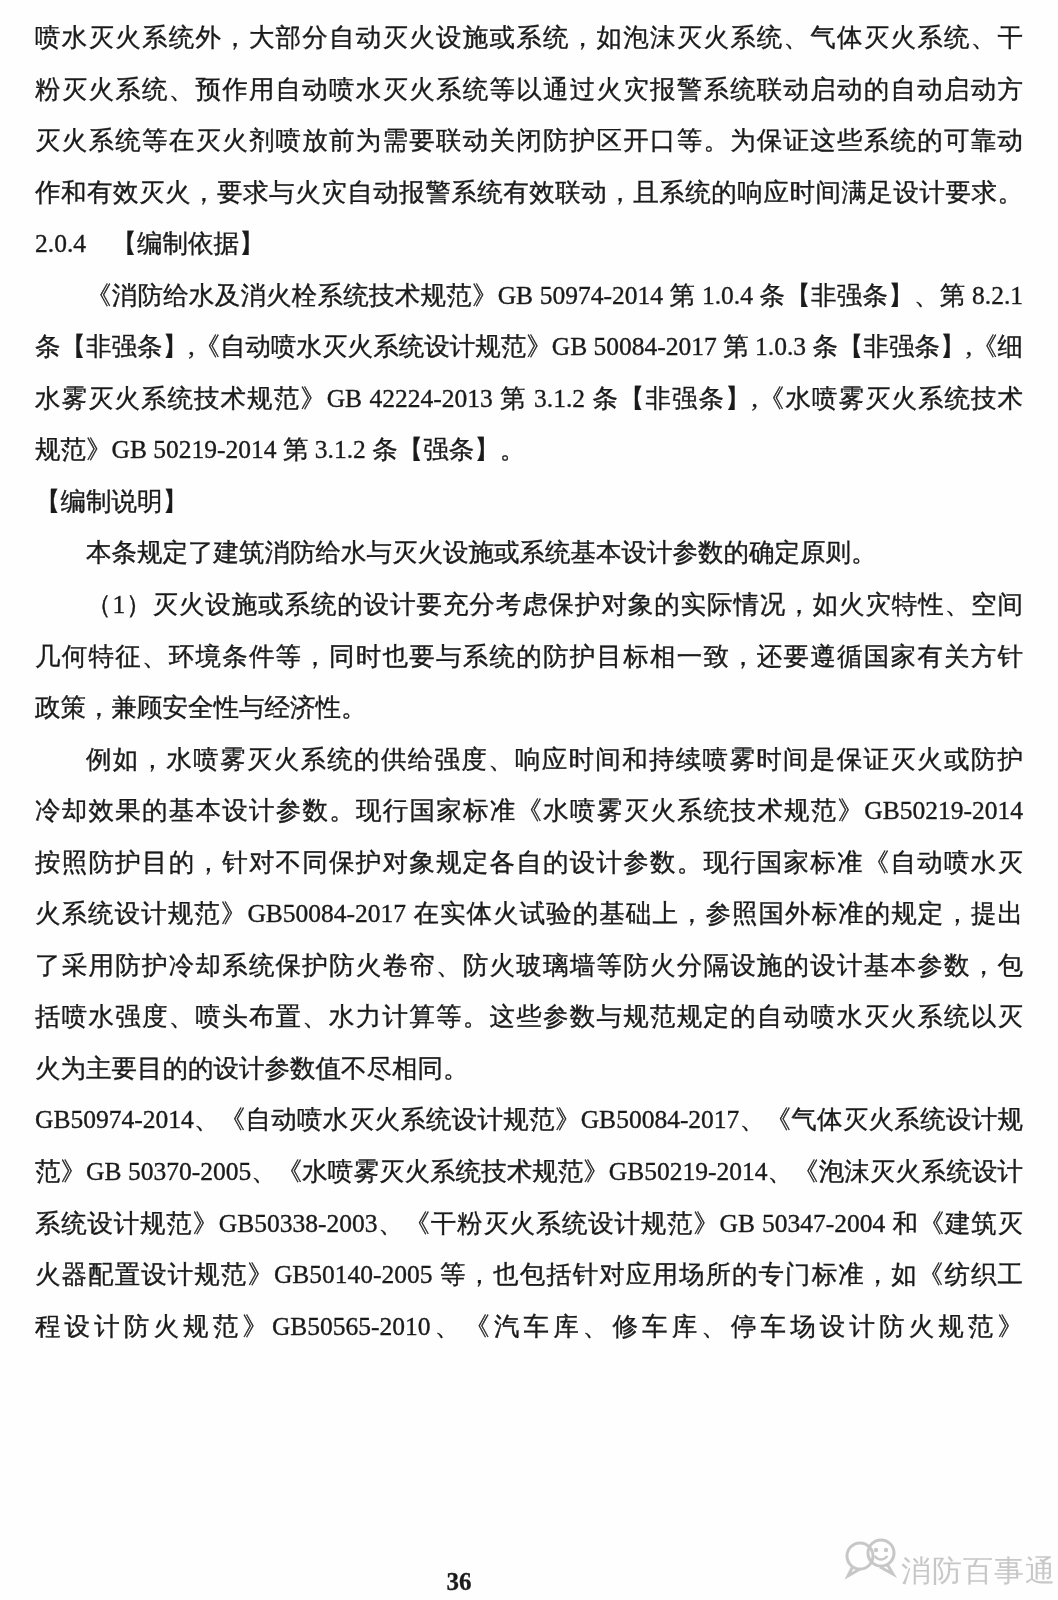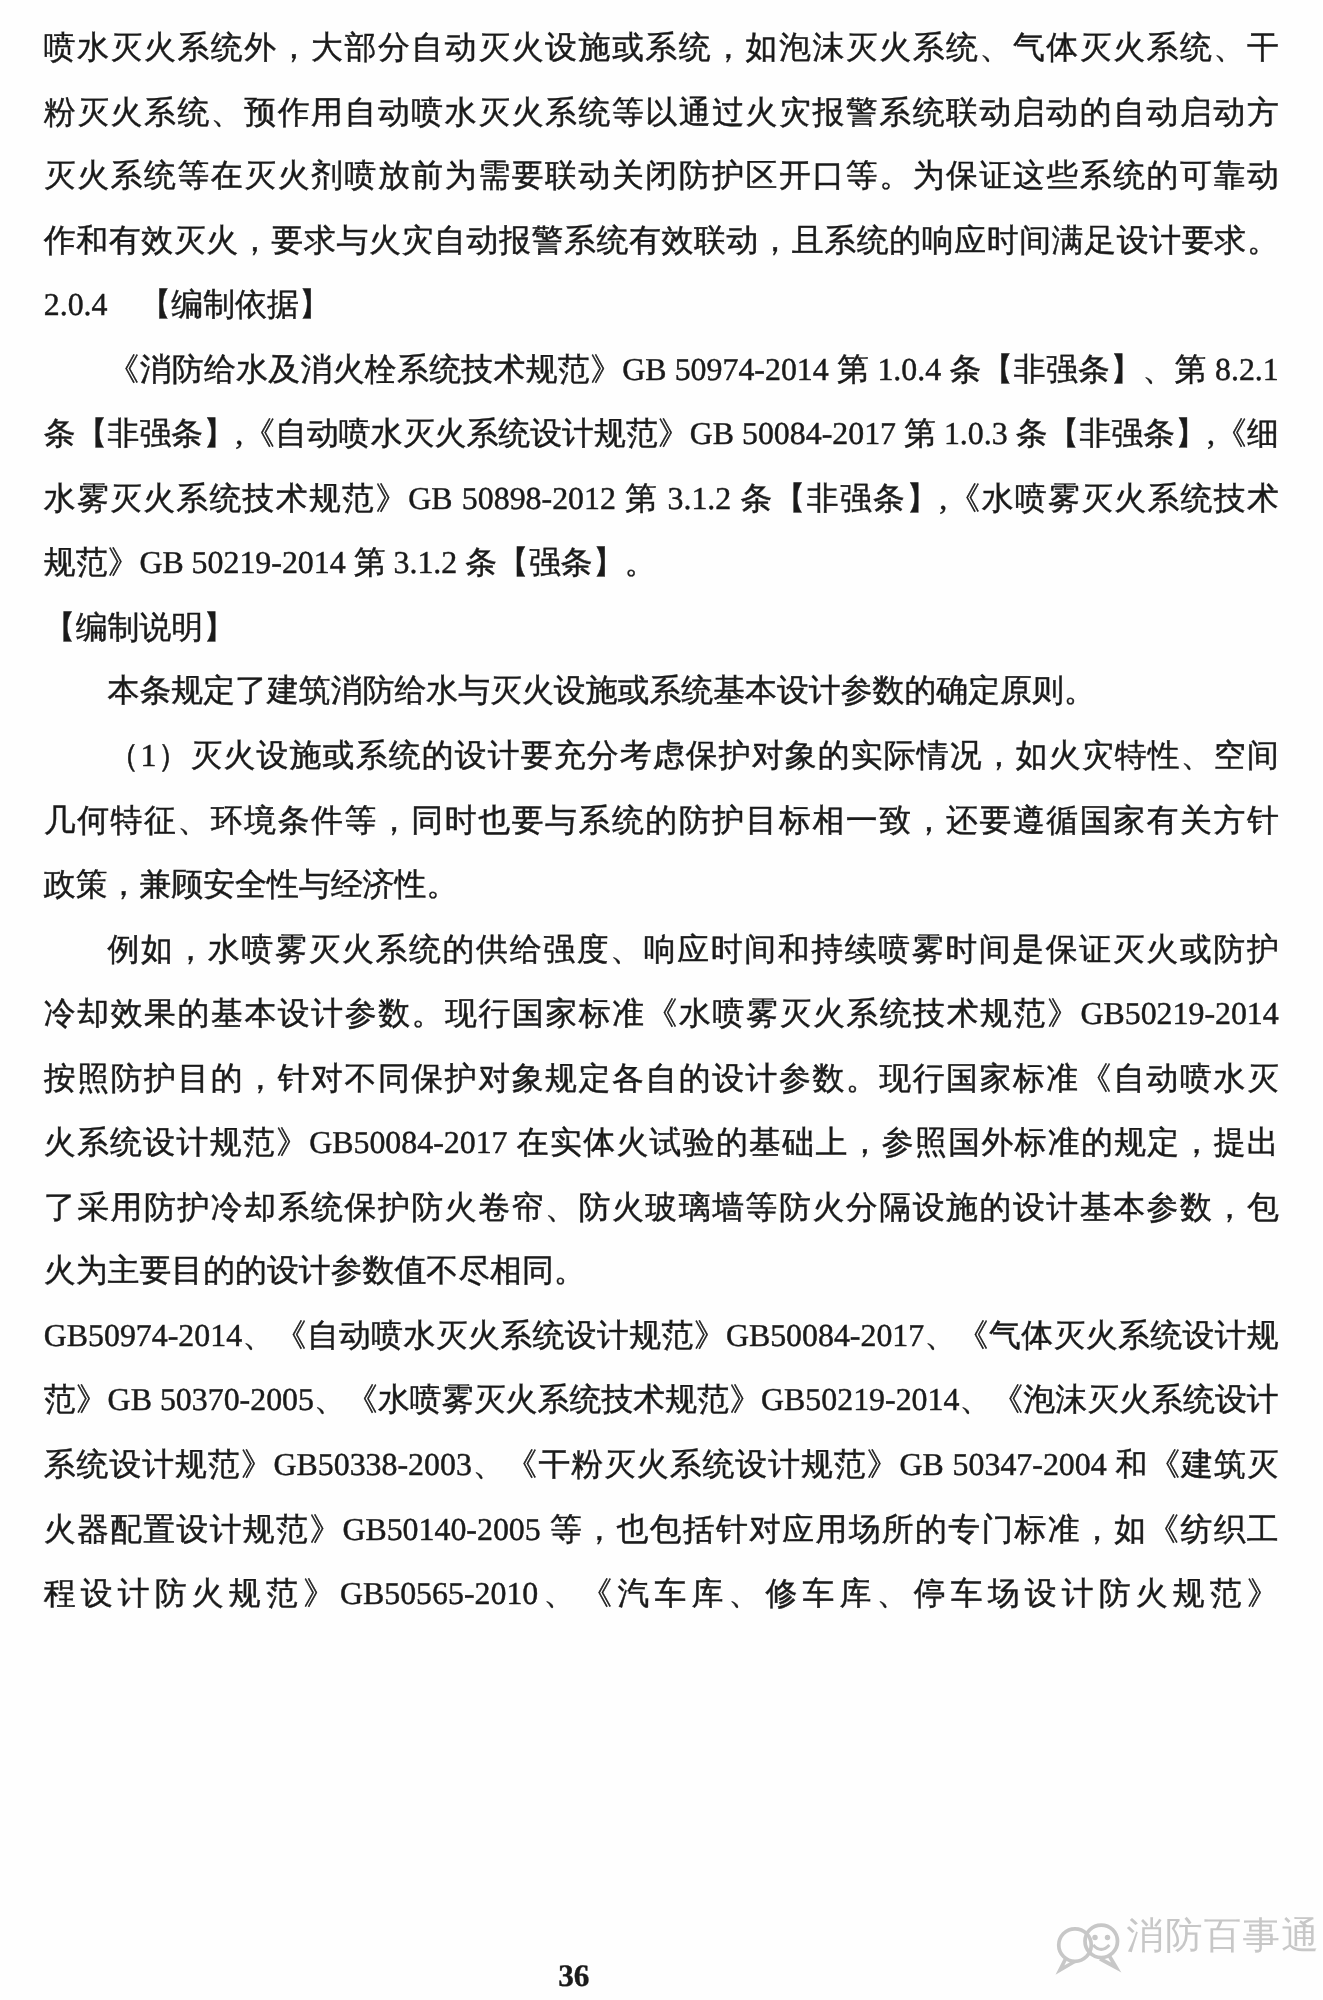--- a/index.html
+++ b/index.html
@@ -50,21 +50,21 @@
     font-size: 25px;
     font-weight: 700;
     z-index: 1;
     -webkit-text-stroke: 0.3px #1a1a1a;
   }
   .watermark {
     position: absolute;
     left: 843px;
     top: 1534px;
     display: flex;
-    align-items: flex-start;
+    align-items: flex-end;
     z-index: 2;
     color: #c0c0c0;
     opacity: 0.9;
   }
   .watermark-logo {
     width: 58px;
     height: 52px;
     flex: 0 0 auto;
   }
   .watermark-text {
@@ -82,32 +82,33 @@
 <div class="doc">
 
   <div class="content" id="content">
       <div class="line fill"><span class="seg">喷水灭火系统外，大部分自动灭火设施或系统，如泡沫灭火系统、气体灭火系统、干</span></div>
       <div class="line fill"><span class="seg">粉灭火系统、预作用自动喷水灭火系统等以通过火灾报警系统联动启动的自动启动方</span></div>
       <div class="line fill"><span class="seg">灭火系统等在灭火剂喷放前为需要联动关闭防护区开口等。为保证这些系统的可靠动</span></div>
       <div class="line fill"><span class="seg">作和有效灭火，要求与火灾自动报警系统有效联动，且系统的响应时间满足设计要求。</span></div>
       <div class="line"><span class="seg bold">2.0.4　【编制依据】</span></div>
       <div class="line fill indent"><span class="seg">《消防给水及消火栓系统技术规范》GB 50974-2014 第 1.0.4 条</span><span class="seg bold">【非强条】</span><span class="seg">、第 8.2.1</span></div>
       <div class="line fill"><span class="seg">条</span><span class="seg bold">【非强条】</span><span class="seg">,《自动喷水灭火系统设计规范》GB 50084-2017 第 1.0.3 条</span><span class="seg bold">【非强条】</span><span class="seg">,《细</span></div>
-      <div class="line fill"><span class="seg">水雾灭火系统技术规范》GB 50898-2012 第 3.1.2 条</span><span class="seg bold">【非强条】</span><span class="seg">,《水喷雾灭火系统技术</span></div>
+      <div class="line fill"><span class="seg">水雾灭火系统技术规范》GB 42224-2013 第 3.1.2 条</span><span class="seg bold">【非强条】</span><span class="seg">,《水喷雾灭火系统技术</span></div>
       <div class="line"><span class="seg">规范》GB 50219-2014 第 3.1.2 条</span><span class="seg bold">【强条】</span><span class="seg">。</span></div>
       <div class="line"><span class="seg bold">【编制说明】</span></div>
       <div class="line indent"><span class="seg">本条规定了建筑消防给水与灭火设施或系统基本设计参数的确定原则。</span></div>
       <div class="line fill indent"><span class="seg">（1）灭火设施或系统的设计要充分考虑保护对象的实际情况，如火灾特性、空间</span></div>
       <div class="line fill"><span class="seg">几何特征、环境条件等，同时也要与系统的防护目标相一致，还要遵循国家有关方针</span></div>
       <div class="line"><span class="seg">政策，兼顾安全性与经济性。</span></div>
       <div class="line fill indent"><span class="seg">例如，水喷雾灭火系统的供给强度、响应时间和持续喷雾时间是保证灭火或防护</span></div>
       <div class="line fill"><span class="seg">冷却效果的基本设计参数。现行国家标准《水喷雾灭火系统技术规范》GB50219-2014</span></div>
       <div class="line fill"><span class="seg">按照防护目的，针对不同保护对象规定各自的设计参数。现行国家标准《自动喷水灭</span></div>
       <div class="line fill"><span class="seg">火系统设计规范》GB50084-2017 在实体火试验的基础上，参照国外标准的规定，提出</span></div>
       <div class="line fill"><span class="seg">了采用防护冷却系统保护防火卷帘、防火玻璃墙等防火分隔设施的设计基本参数，包</span></div>
+      <div class="line fill"><span class="seg">括喷水强度、喷头布置、水力计算等。这些参数与规范规定的自动喷水灭火系统以灭</span></div>
       <div class="line"><span class="seg">火为主要目的的设计参数值不尽相同。</span></div>
       <div class="line fill"><span class="seg">GB50974-2014、《自动喷水灭火系统设计规范》GB50084-2017、《气体灭火系统设计规</span></div>
       <div class="line fill"><span class="seg">范》GB 50370-2005、《水喷雾灭火系统技术规范》GB50219-2014、《泡沫灭火系统设计</span></div>
       <div class="line fill"><span class="seg">系统设计规范》GB50338-2003、《干粉灭火系统设计规范》GB 50347-2004 和《建筑灭</span></div>
       <div class="line fill"><span class="seg">火器配置设计规范》GB50140-2005 等，也包括针对应用场所的专门标准，如《纺织工</span></div>
       <div class="line fill"><span class="seg">程设计防火规范》GB50565-2010、《汽车库、修车库、停车场设计防火规范》</span></div>
     </div>
 
   <div class="page-number">36</div>
 

